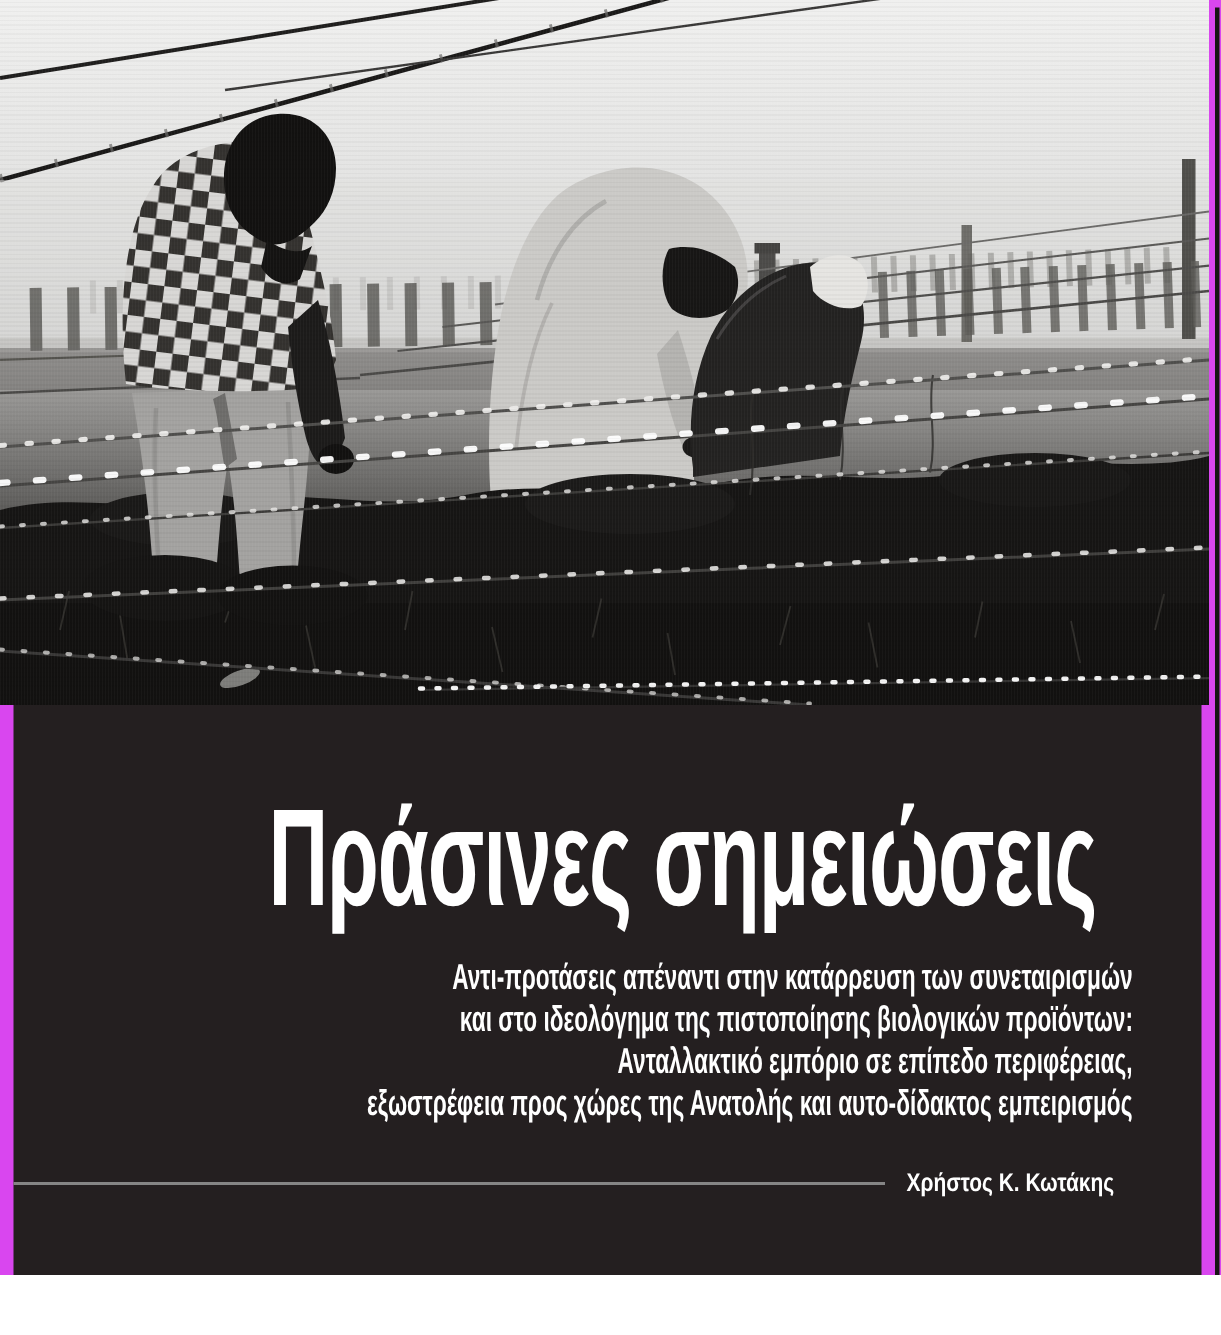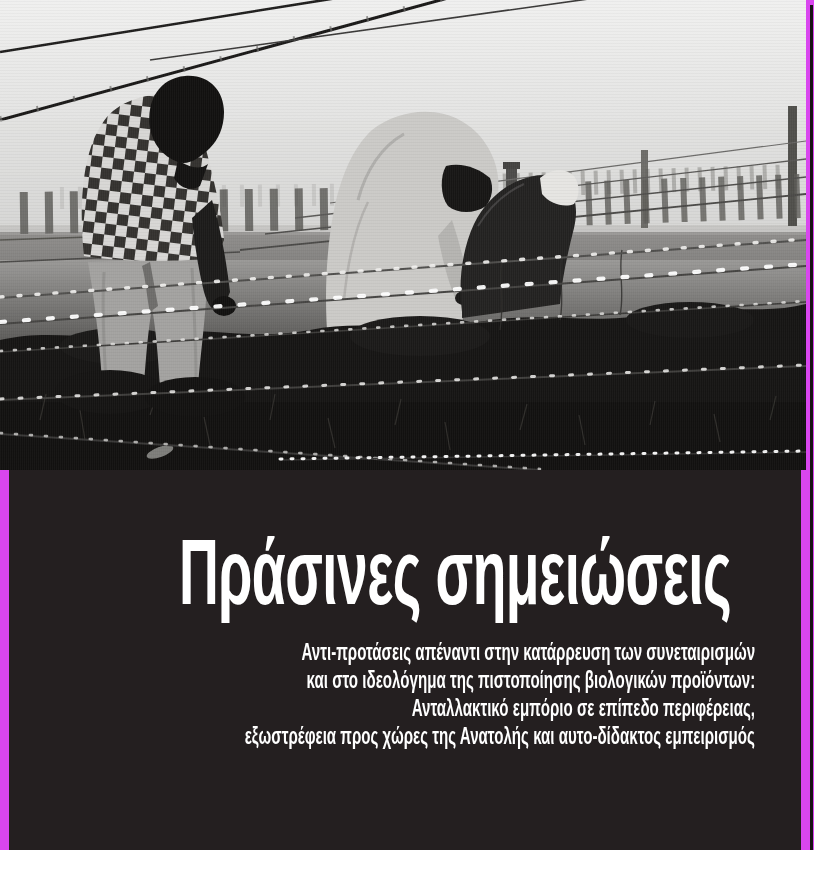--- a/index.html
+++ b/index.html
@@ -187,15 +187,19 @@
   <div class="hero">
     <h1 class="title">Πράσινες σημειώσεις</h1>
 
     <div class="subtitle">
       <div class="sub-line">Αντι-προτάσεις απέναντι στην κατάρρευση των συνεταιρισμών</div>
       <div class="sub-line">και στο ιδεολόγημα της πιστοποίησης βιολογικών προϊόντων:</div>
       <div class="sub-line">Ανταλλακτικό εμπόριο σε επίπεδο περιφέρειας,</div>
       <div class="sub-line">εξωστρέφεια προς χώρες της Ανατολής και αυτο-δίδακτος εμπειρισμός</div>
     </div>
 
+    <div class="byline">
+      <div class="byline-rule"></div>
+      <div class="author">Χρήστος Κ. Κωτάκης</div>
+    </div>
   </div>
 
 </div>
 
 </body></html>

